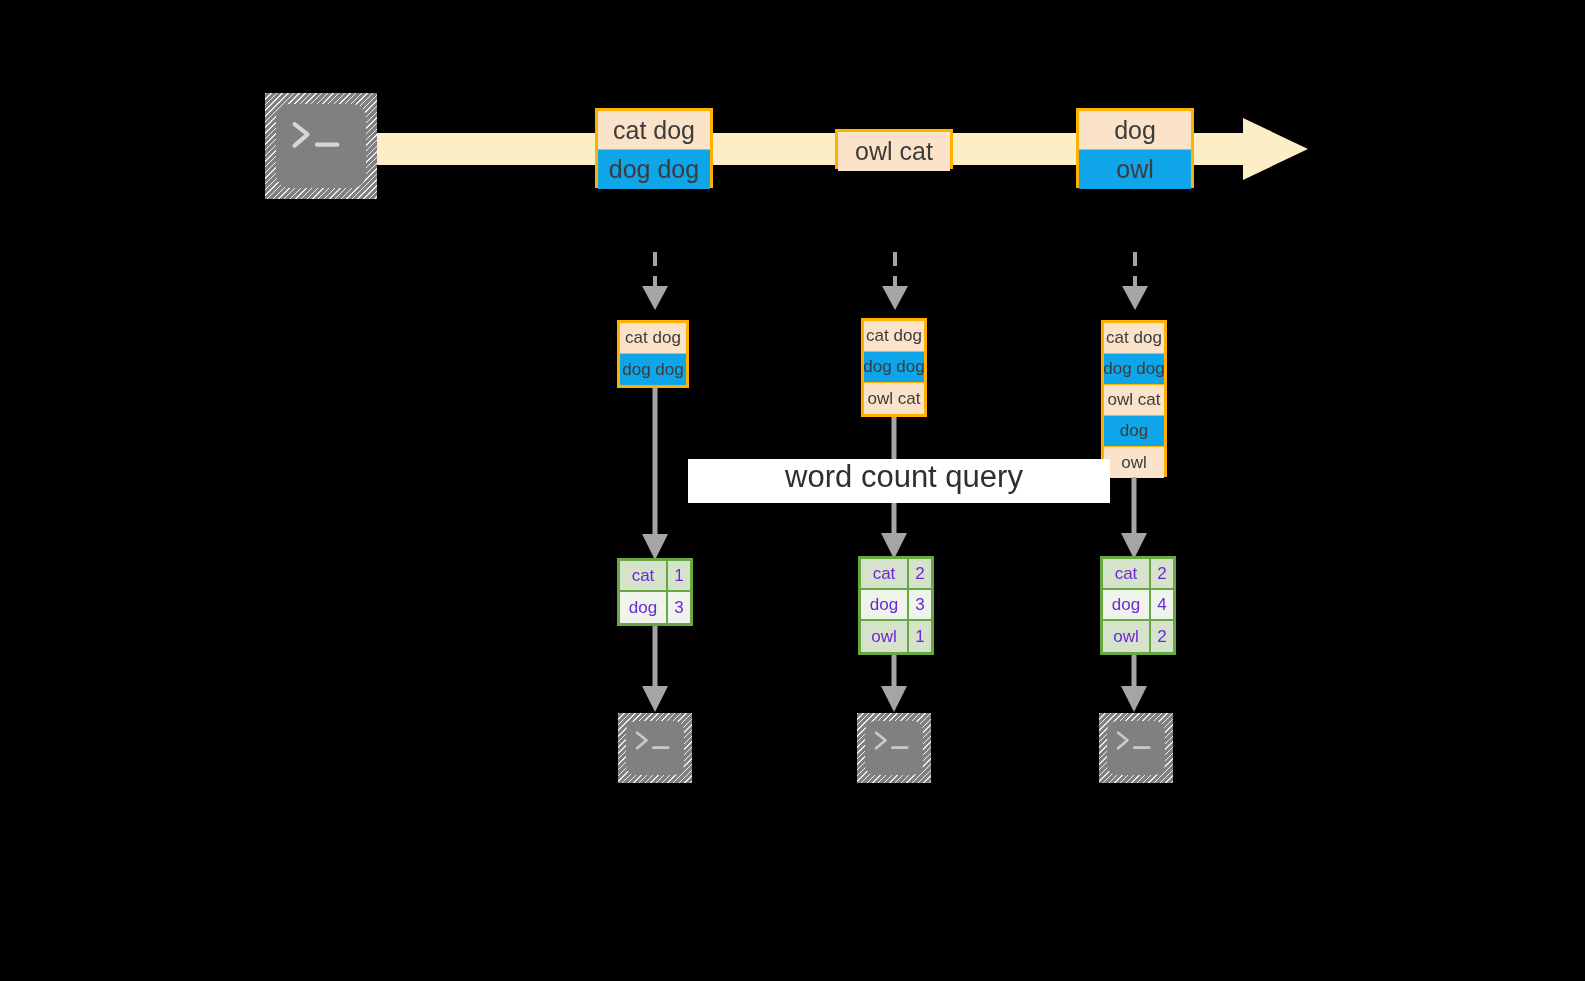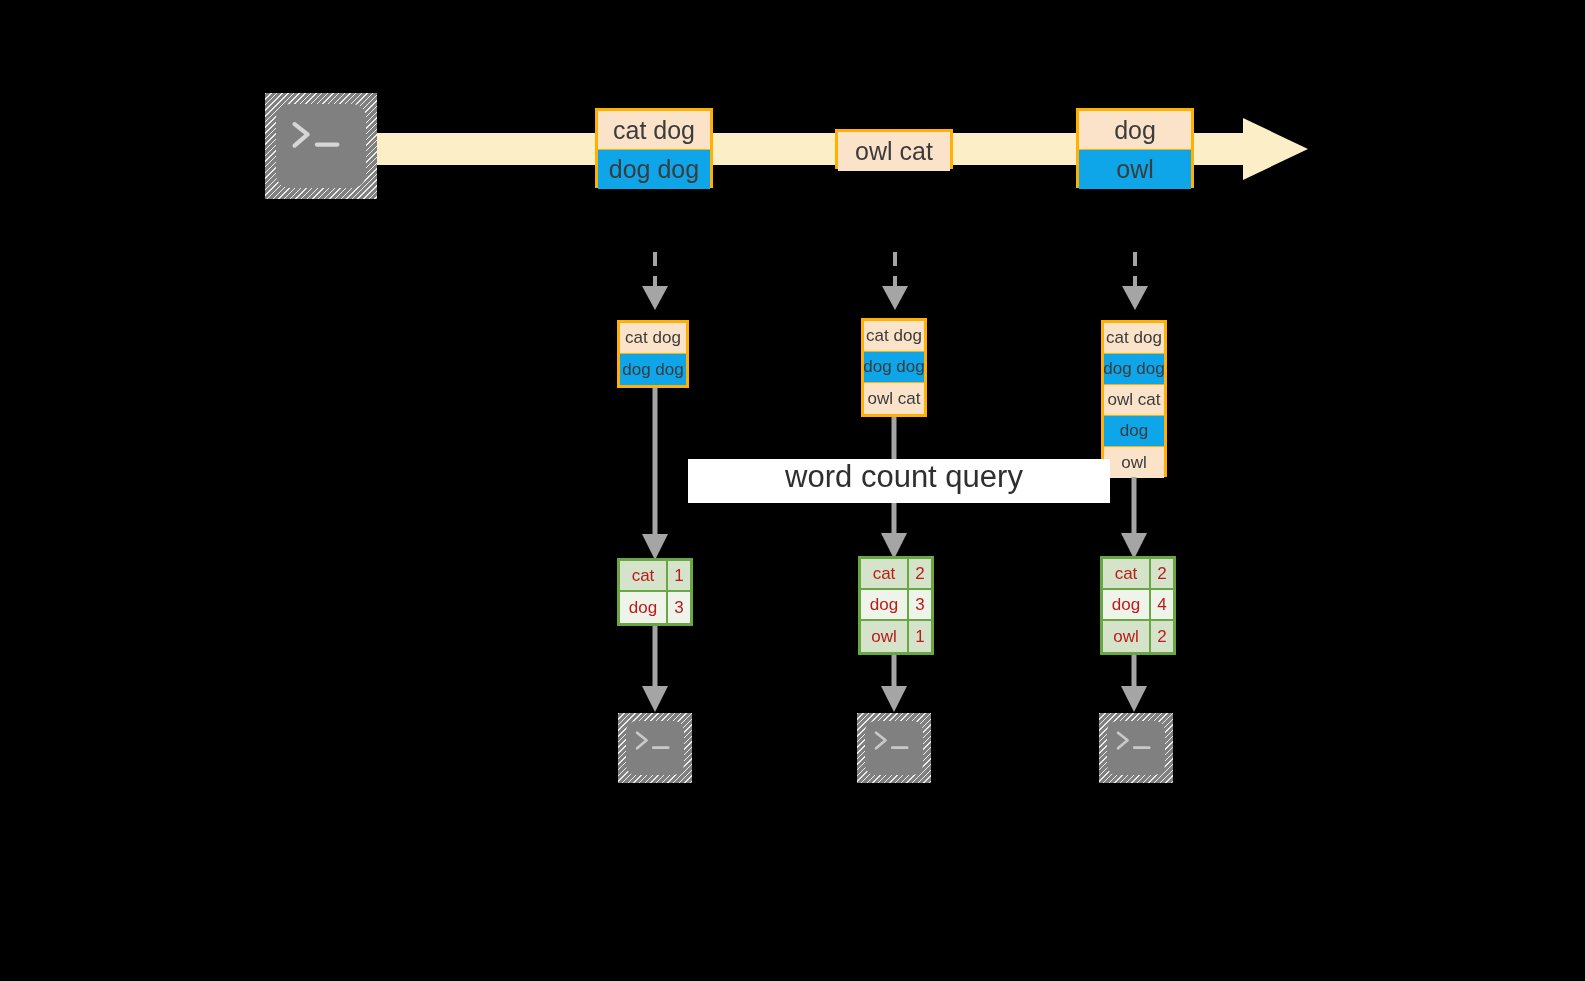--- a/index.html
+++ b/index.html
@@ -103,21 +103,21 @@
   }
   .gbox .grow:last-child { border-bottom: none; }
   .gbox .grow.shade .cell { background: #D5E3CA; }
   .gbox .grow.light .cell { background: #EEF4E9; }
   .gbox .cell {
     box-sizing: border-box;
     display: flex;
     align-items: center;
     justify-content: center;
     font-size: 17px;
-    color: #b91c1c;
+    color: #6d28d9;
     white-space: nowrap;
   }
   .gbox .cell.word {
     width: 48px;
     border-right: 2px solid #69A744;
   }
   .gbox .cell.count { width: 22px; }
 
   
   #query-band {

